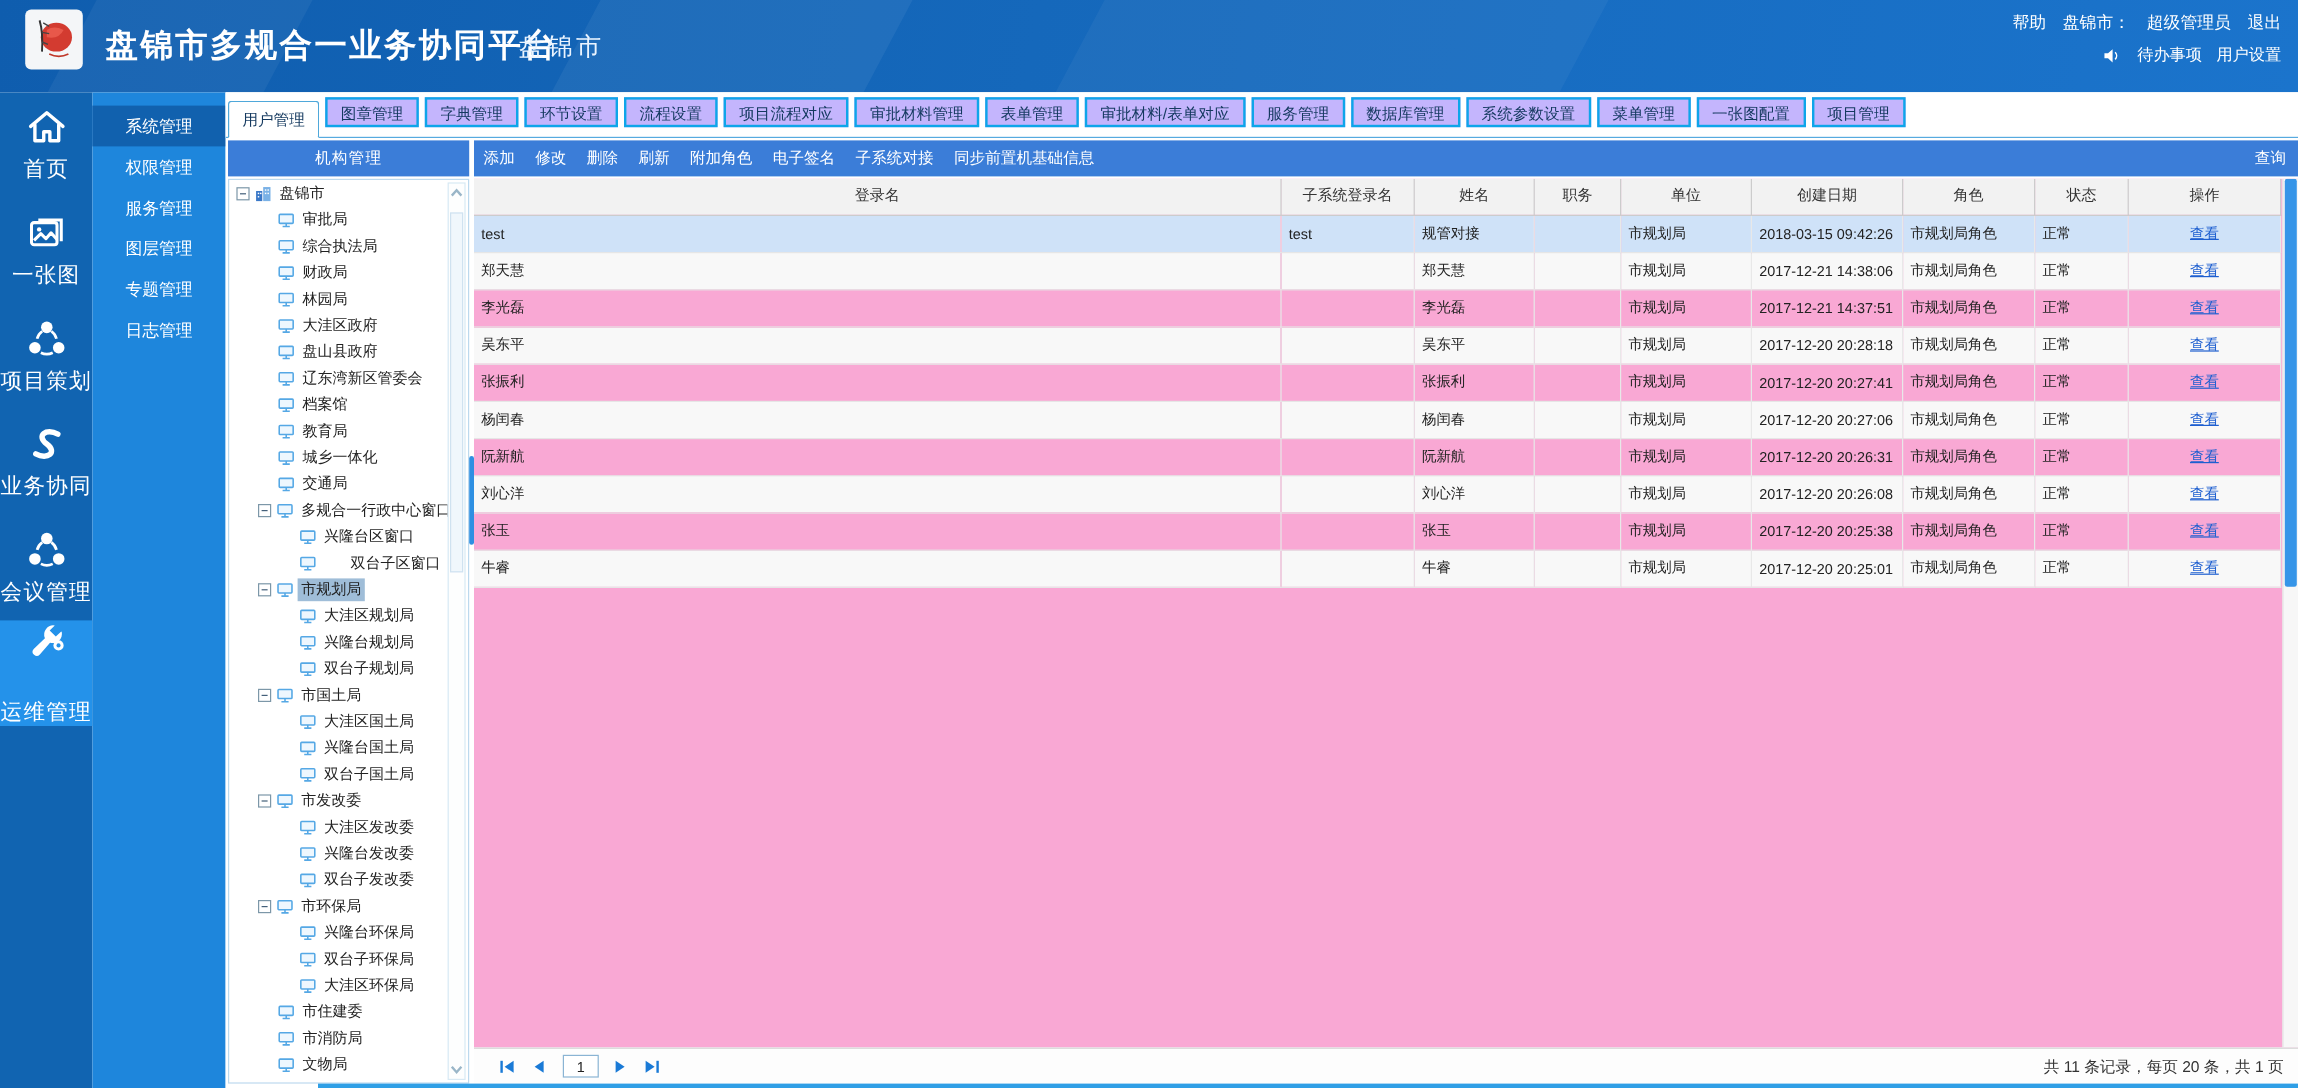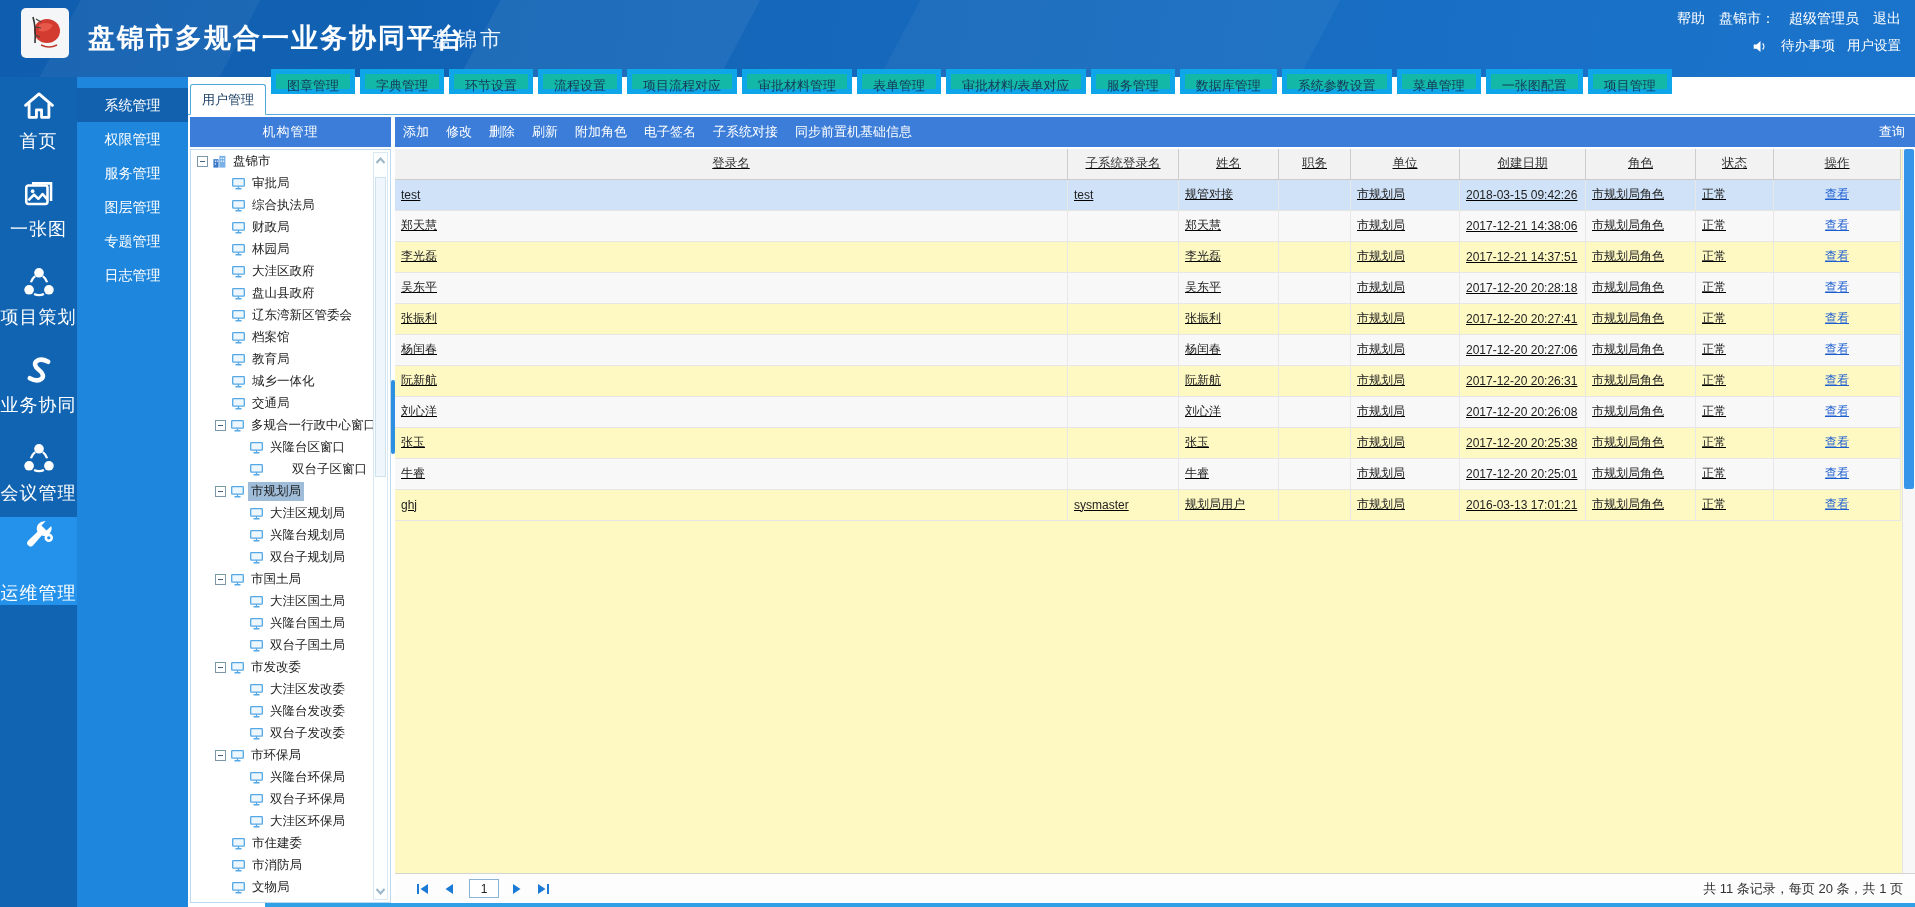--- a/index.html
+++ b/index.html
@@ -40,21 +40,21 @@
   .menu-item.selected { background:#1161ae; }
 
   
   .main { position:absolute; left:188px; top:77px; right:0; bottom:0; background:#fff; }
   .bottom-line { position:absolute; left:77px; right:0; bottom:0; height:4px; background:#2f9fe6; }
 
   
   .tabstrip { position:absolute; left:0; top:0; right:0; height:38px; background:#fff;
     border-bottom:1px solid #57aadf; display:flex; align-items:flex-end; gap:5px; padding-left:2px; }
   .tab { height:25px; line-height:23px; padding:0 11px; font-size:13px; color:#14395f;
-    background:#14b8a6; border:5px solid #0ea5e9; margin-bottom:20px; cursor:pointer; white-space:nowrap; }
+    background:#c4b5fd; border:2px solid #0ea5e9; margin-bottom:8px; cursor:pointer; white-space:nowrap; }
   .tab.active { height:31px; line-height:29px; background:#fff; border:1px solid #4fa8da;
     border-bottom:1px solid #fff; margin-bottom:-1px; border-radius:3px 3px 0 0; z-index:2; }
 
   .content { position:absolute; left:2px; right:0; top:40px; bottom:4px; }
 
   
   .tree-panel { position:absolute; left:0; top:0; bottom:0; width:201px; }
   .panel-header { height:30px; background:#3b7dd8; color:#fff; font-size:13px; text-align:center;
     line-height:30px; letter-spacing:1px; }
   .tree-body { position:absolute; top:32px; left:0; right:0; bottom:0; background:#fff;
@@ -78,21 +78,21 @@
   .splitter { position:absolute; left:201px; top:0; bottom:0; width:4px; background:transparent; cursor:col-resize; }
   .splitter-handle { position:absolute; left:0; top:263px; width:4px; height:74px; background:#2e8fe2; border-radius:2px; }
 
   
   .table-panel { position:absolute; left:205px; right:0; top:0; bottom:0; }
   .toolbar { height:30px; background:#3b7dd8; color:#fff; font-size:13px; display:flex;
     align-items:center; padding:0 10px 0 8px; }
   .tool-btn { margin-right:17px; cursor:pointer; white-space:nowrap; }
   .toolbar .spacer { flex:1; }
   .search-btn { cursor:pointer; }
-  .grid-area { position:absolute; left:0; right:0; top:32px; bottom:30px; background:#fef9c3; overflow:hidden;text-decoration:underline; }
+  .grid-area { position:absolute; left:0; right:0; top:32px; bottom:30px; background:#f9a8d4; overflow:hidden; }
   table.grid { border-collapse:collapse; width:calc(100% - 14px); table-layout:fixed; }
   .grid th { height:30px; background:#f2f2f2; border:1px solid #ccc; border-top:none; font-weight:normal;
     font-size:12.5px; color:#333; text-align:center; }
   .grid th:first-child { border-left:none; }
   .grid td { height:31px; border-bottom:1px solid #e6e6e6; border-right:1px solid #e8e8e8;
     font-size:12px; color:#222; padding:0 6px; overflow:hidden; white-space:nowrap; }
   .grid tr:nth-child(even) td { background:#f8f8f8; }
   .grid tr.selected td { background:#cfe2f8; }
   .grid td.c-action { text-align:center; }
   .view-link { color:#1e5fd0; text-decoration:underline; cursor:pointer; }
@@ -712,31 +712,20 @@
                   <td class="c-login">牛睿</td>
                   <td class="c-sub_login"></td>
                   <td class="c-name">牛睿</td>
                   <td class="c-duty"></td>
                   <td class="c-unit">市规划局</td>
                   <td class="c-created">2017-12-20 20:25:01</td>
                   <td class="c-role">市规划局角色</td>
                   <td class="c-status">正常</td>
                   <td class="c-action"><span class="view-link">查看</span></td>
                 </tr>
-                <tr class="">
-                  <td class="c-login">ghj</td>
-                  <td class="c-sub_login">sysmaster</td>
-                  <td class="c-name">规划局用户</td>
-                  <td class="c-duty"></td>
-                  <td class="c-unit">市规划局</td>
-                  <td class="c-created">2016-03-13 17:01:21</td>
-                  <td class="c-role">市规划局角色</td>
-                  <td class="c-status">正常</td>
-                  <td class="c-action"><span class="view-link">查看</span></td>
-                </tr>
               </tbody>
             </table>
           <div class="v-scroll">
             <div class="v-thumb"></div>
           </div>
         </div>
         <div class="pagination">
           <span class="pg-btn">
             <svg viewBox="0 0 14 12">
                 <rect x="1" y="1" width="2" height="10" fill="#1a7ad6"></rect>

